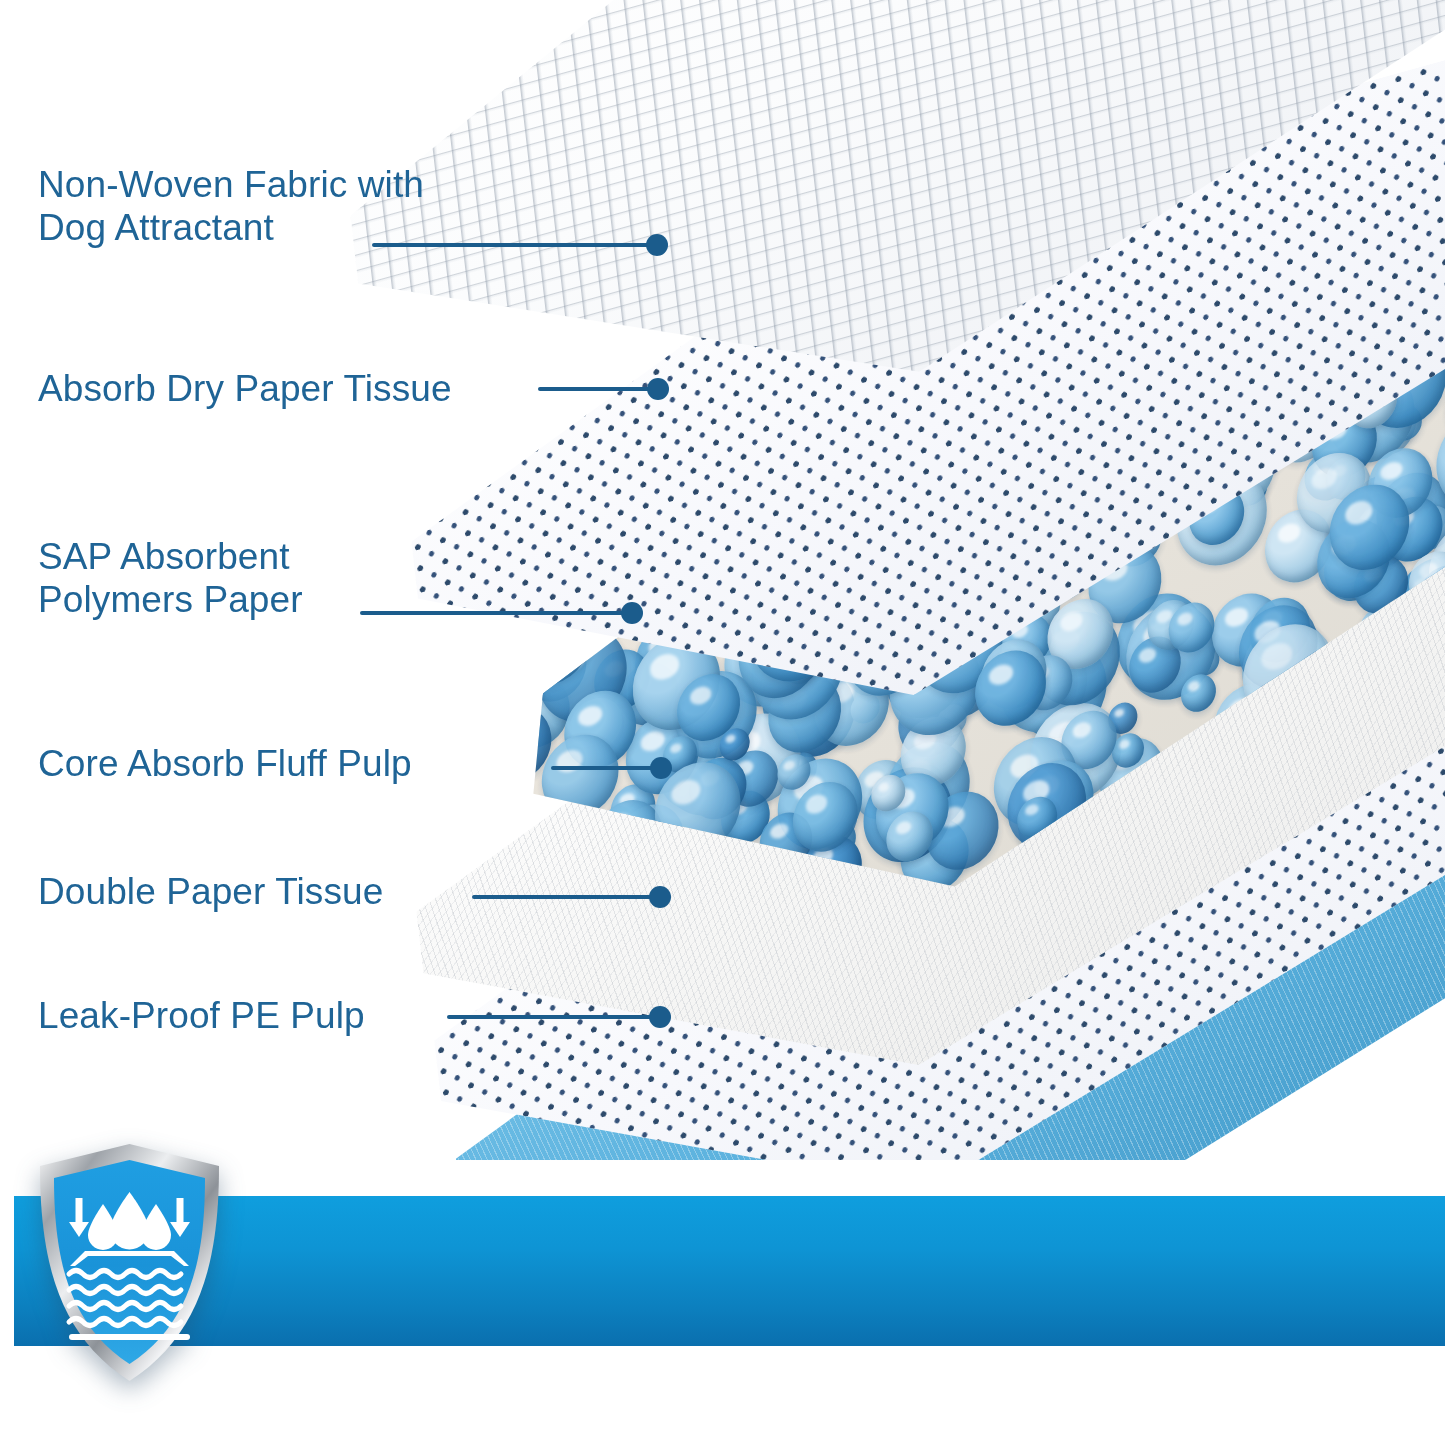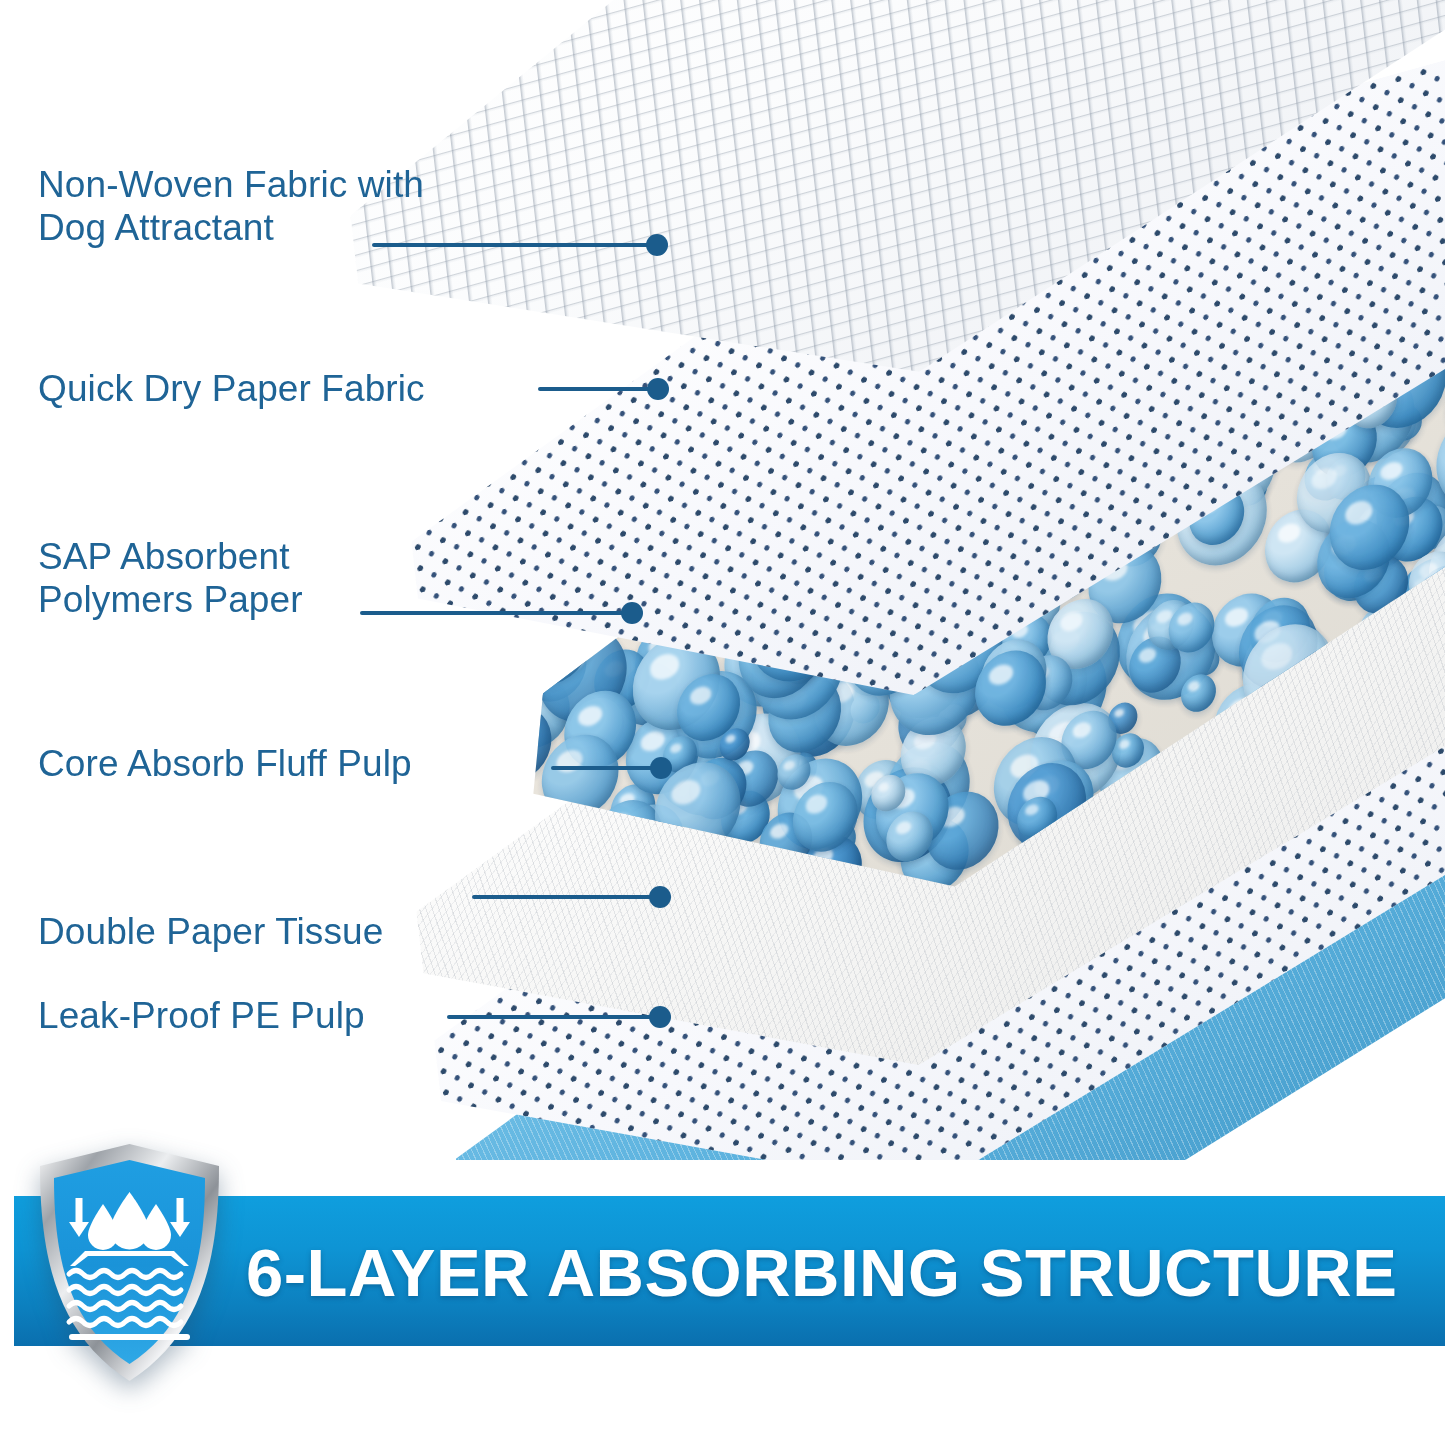--- a/index.html
+++ b/index.html
@@ -546,42 +546,41 @@
     <div class="sheet" id="L2"></div>
     <div class="sheet" id="L1"></div>
 
   </div>
 
   <div id="callouts">
       <div class="callout" style="left: 38px; top: 163px;">Non-Woven Fabric with
 Dog Attractant</div>
       <div class="leader" style="left: 372px; top: 243px; width: 285px;"></div>
       <div class="dot" style="left: 646px; top: 234px;"></div>
-      <div class="callout" style="left: 38px; top: 367px;">Quick Dry Paper Fabric</div>
+      <div class="callout" style="left: 38px; top: 367px;">Absorb Dry Paper Tissue</div>
       <div class="leader" style="left: 538px; top: 387px; width: 120px;"></div>
       <div class="dot" style="left: 647px; top: 378px;"></div>
       <div class="callout" style="left: 38px; top: 535px;">SAP Absorbent
 Polymers Paper</div>
       <div class="leader" style="left: 360px; top: 611px; width: 272px;"></div>
       <div class="dot" style="left: 621px; top: 602px;"></div>
       <div class="callout" style="left: 38px; top: 742px;">Core Absorb Fluff Pulp</div>
       <div class="leader" style="left: 551px; top: 766px; width: 110px;"></div>
       <div class="dot" style="left: 650px; top: 757px;"></div>
-      <div class="callout" style="left: 38px; top: 910px;">Double Paper Tissue</div>
+      <div class="callout" style="left: 38px; top: 870px;">Double Paper Tissue</div>
       <div class="leader" style="left: 472px; top: 895px; width: 188px;"></div>
       <div class="dot" style="left: 649px; top: 886px;"></div>
       <div class="callout" style="left: 38px; top: 994px;">Leak-Proof PE Pulp</div>
       <div class="leader" style="left: 447px; top: 1015px; width: 213px;"></div>
       <div class="dot" style="left: 649px; top: 1006px;"></div>
     </div>
 
   <div id="banner"></div>
   <div id="banner-notch"></div>
 
-  <div id="banner-title">6-LAYER ABSORBING STRUCTURE</div>
 
   <svg id="shield" viewBox="0 0 193 245">
     <defs>
       <linearGradient id="rimG" x1="0" y1="0" x2="1" y2="1">
         <stop offset="0%" stop-color="#fdfdfd"></stop>
         <stop offset="18%" stop-color="#9ea3a9"></stop>
         <stop offset="38%" stop-color="#eceef0"></stop>
         <stop offset="58%" stop-color="#8d9298"></stop>
         <stop offset="78%" stop-color="#f2f3f5"></stop>
         <stop offset="100%" stop-color="#8a8f95"></stop>

